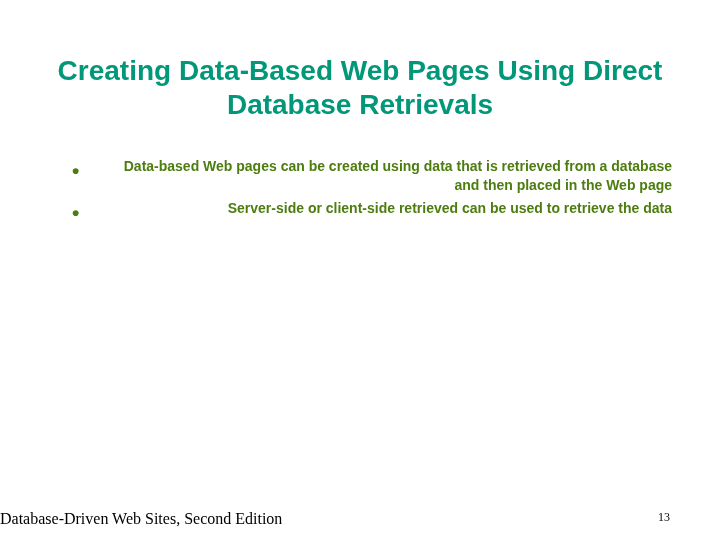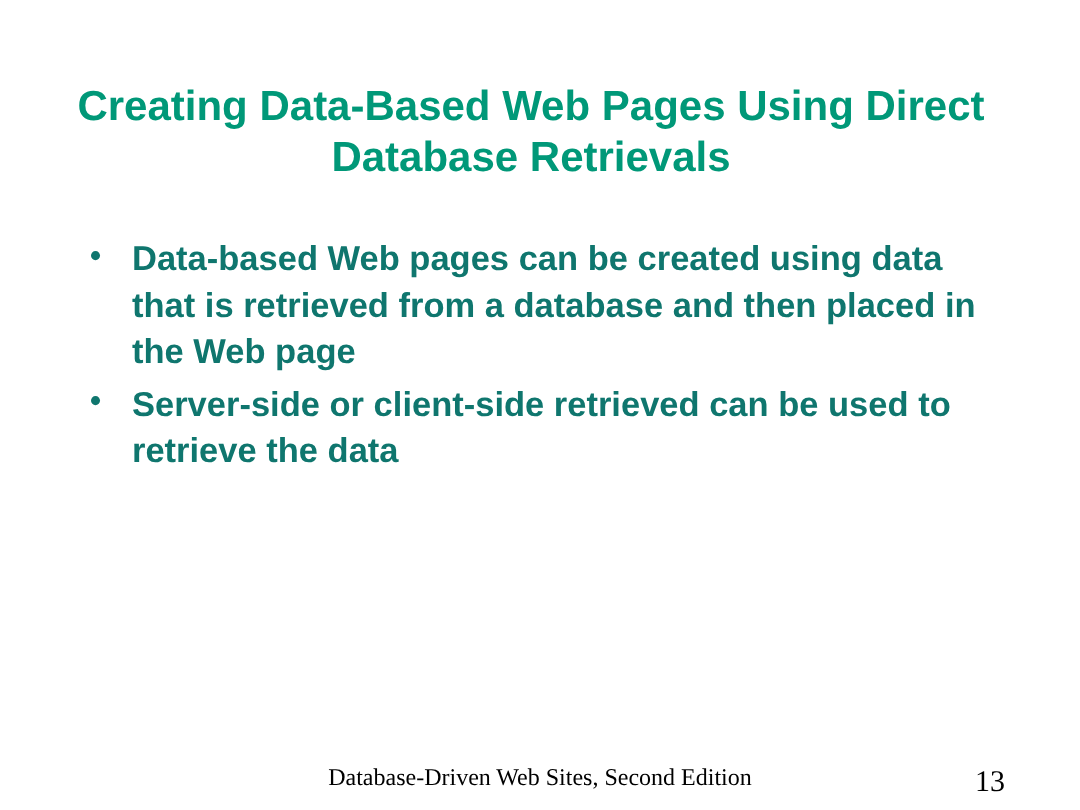--- a/index.html
+++ b/index.html
@@ -1,24 +1,24 @@
 <!DOCTYPE html>
 <html><head>
 <meta charset="utf-8">
 <style>
   * { margin: 0; padding: 0; box-sizing: border-box; }
   html, body { width: 720px; height: 540px; background: #fff; font-family: Arial, Helvetica, sans-serif; }
-  .slide { position: relative; width: 720px; height: 540px; padding: 54px 48px 0 36px; }
+  .slide { position: relative; width: 720px; height: 540px; padding: 54px 48px 0 48px; }
   .title { color: #009878; font-weight: bold; font-size: 28px; line-height: 1.2; text-align: center; margin-bottom: 36px; }
   .bullets { list-style: none; padding-left: 24px; }
-  .bullets li { position: relative; color: #0f766e; font-weight: bold; font-size: 23px; line-height: 1.35; margin-bottom: 4px; padding-left: 28px; }
+  .bullets li { position: relative; color: #4d7c0f; font-weight: bold; font-size: 14px; line-height: 1.35; margin-bottom: 4px; padding-left: 28px; text-align: right; }
   .bullets li::before { content: "•"; position: absolute; left: 0; top: 0; font-size: 21px; }
   .footer { position: absolute; bottom: 30px; left: 0; width: 720px; }
-  .footer-text { position: absolute; left: 0; width: 720px; text-align: center; font-family: "Times New Roman", Times, serif; font-size: 16px; color: #000; }
-  .page-num { position: absolute; right: 50px; font-family: "Times New Roman", Times, serif; font-size: 20px; color: #000; }
+  .footer-text { position: absolute; left: 0; width: 720px; text-align: left; font-family: "Times New Roman", Times, serif; font-size: 16px; color: #000; }
+  .page-num { position: absolute; right: 50px; font-family: "Times New Roman", Times, serif; font-size: 12px; color: #000; }
 </style>
 </head>
 <body>
 
 <div class="slide">
   <h1 class="title">Creating Data-Based Web Pages Using Direct Database Retrievals</h1>
   <ul class="bullets">
     <li>Data-based Web pages can be created using data that is retrieved from a database and then placed in the Web page</li>
     <li>Server-side or client-side retrieved can be used to retrieve the data</li>
   </ul>

